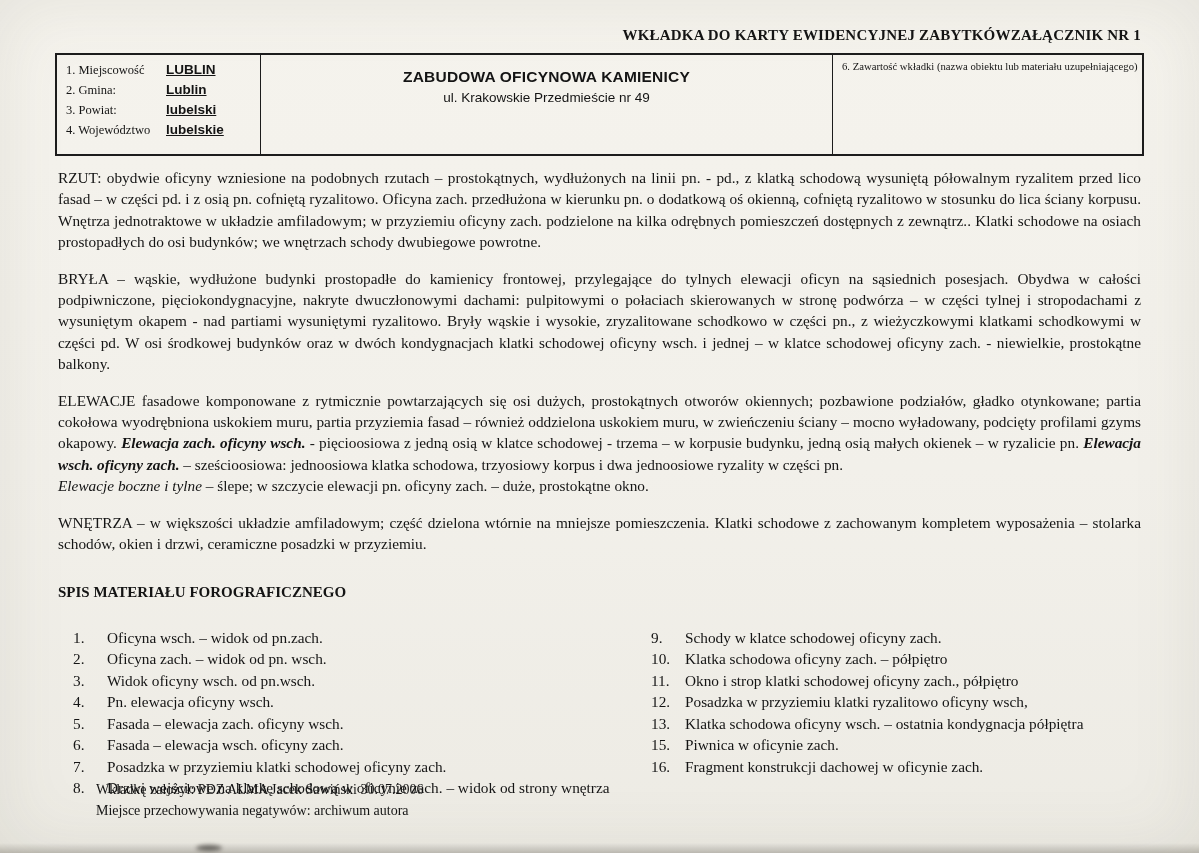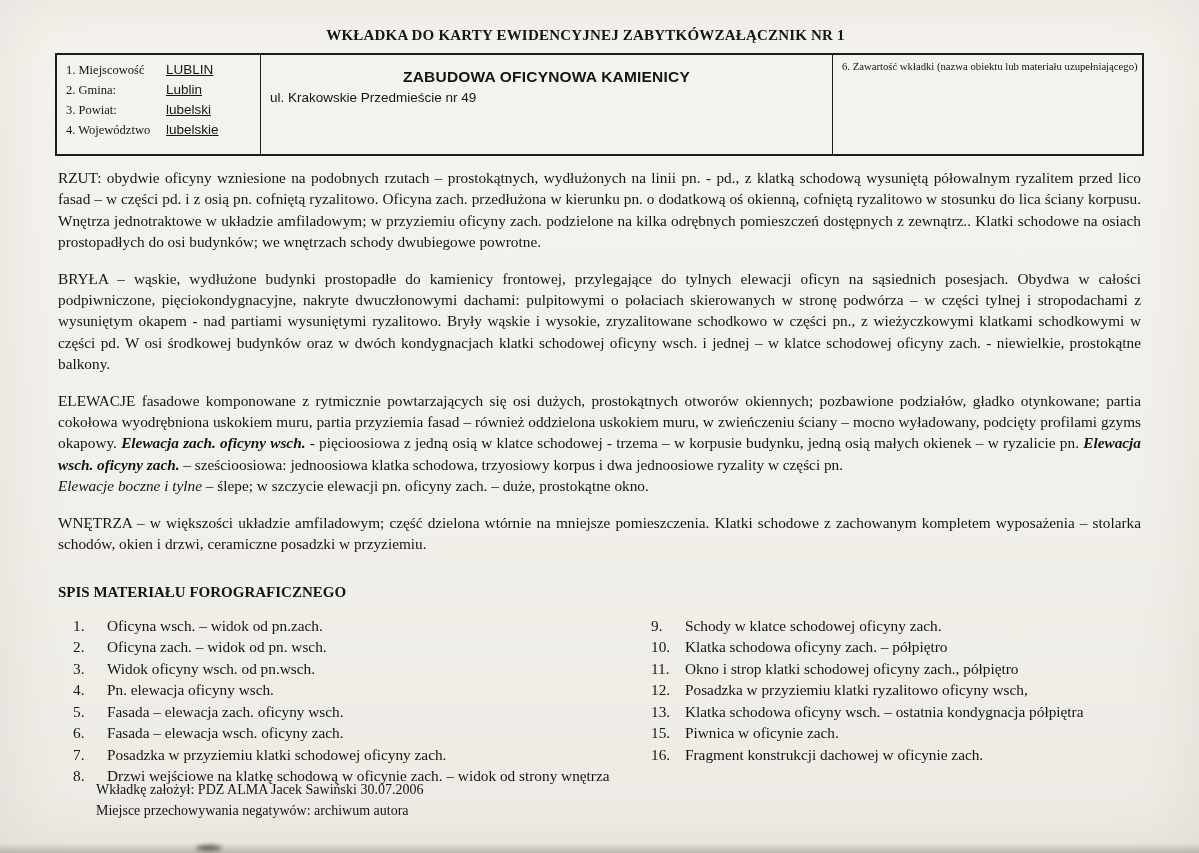--- a/index.html
+++ b/index.html
@@ -11,57 +11,57 @@
     margin: 0 auto;
     background: linear-gradient(180deg, #f5f3ed 0%, #f2f0ea 55%, #edebe4 100%);
     font-family: "Liberation Serif", serif;
     color: #141414;
     overflow: hidden;
     box-shadow: inset 0 0 70px rgba(90,85,70,0.10);
   }
   
   .header {
     display: flex;
-    justify-content: center;
+    justify-content: flex-end;
     align-items: flex-end;
     padding: 27px 58px 9px 30px;
     font-weight: bold;
     font-size: 15px;
     letter-spacing: 0.2px;
   }
   
   .info-table {
     margin: 0 55px;
     display: grid;
     grid-template-columns: 203px 572px 1fr;
     border: 2px solid #1c1c1c;
   }
   .cell { padding: 5px 9px 14px; }
   .cell + .cell { border-left: 1.5px solid #1c1c1c; }
   .loc-row { display: flex; align-items: baseline; line-height: 19px; }
   .loc-label { font-size: 12.5px; width: 98px; flex-shrink: 0; white-space: nowrap; }
   .loc-value {
     font-family: "Liberation Sans", sans-serif;
-    font-weight: normal;
+    font-weight: bold;
     font-size: 13.5px;
     text-decoration: underline;
     margin-left: 2px;
   }
   .cell-label { font-size: 12.5px; }
   .cell-contents .cell-label { font-size: 10.7px; white-space: nowrap; overflow: hidden; }
   .object-name {
     text-align: center;
     font-family: "Liberation Sans", sans-serif;
     font-weight: bold;
     font-size: 15.5px;
     margin-top: 8px;
     letter-spacing: 0.2px;
   }
   .object-address {
-    text-align: left;
+    text-align: center;
     font-family: "Liberation Sans", sans-serif;
     font-size: 13.5px;
     margin-top: 4px;
   }
   .contents-value {
     font-family: "Liberation Sans", sans-serif;
     font-size: 14.6px;
     margin-top: 5px;
     line-height: 1.45;
     padding-right: 34px;
@@ -71,21 +71,21 @@
   .doc-body {
     padding: 11px 58px 0;
     font-size: 15.3px;
     line-height: 1.4;
     text-align: justify;
   }
   .doc-body p { margin: 0 0 15px; }
   .doc-body p.tight { margin: 0; }
   .bi { font-weight: bold; font-style: italic; }
   .it { font-style: italic; }
-  .spis-heading { font-weight: bold; font-size: 15px; margin: 27px 0 12px; text-align: left; }
+  .spis-heading { font-weight: bold; font-size: 15px; margin: 27px 0 24px; text-align: left; }
   
   .photo-cols { display: flex; padding-left: 15px; text-align: left; }
   .photo-col.left { width: 578px; flex-shrink: 0; }
   .photo-col.right { flex: 1; padding-right: 10px; }
   .photo-item { display: flex; line-height: 21.5px; }
   .photo-num { width: 34px; flex-shrink: 0; }
   .photo-text { flex: 1; }
   
   .footer {
     position: absolute;

